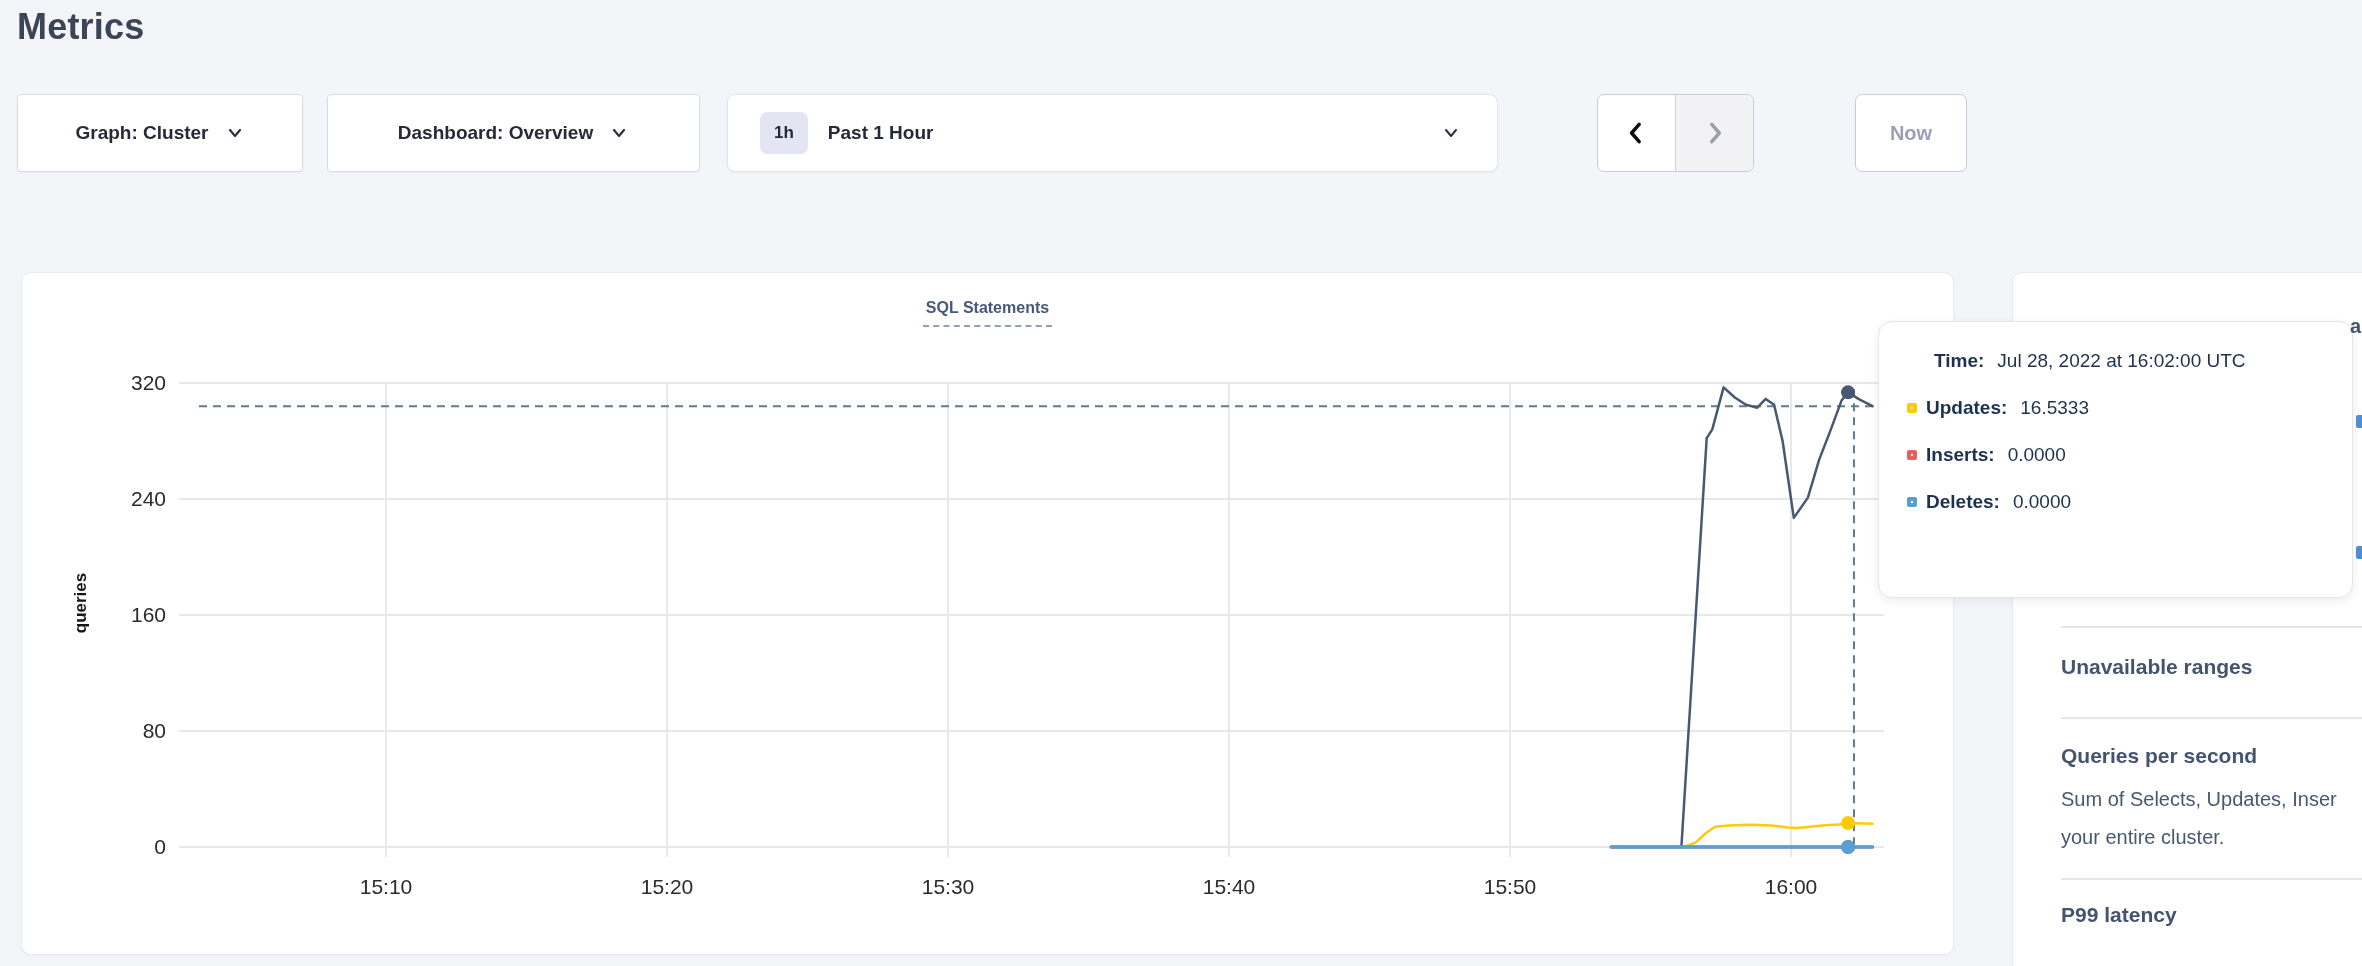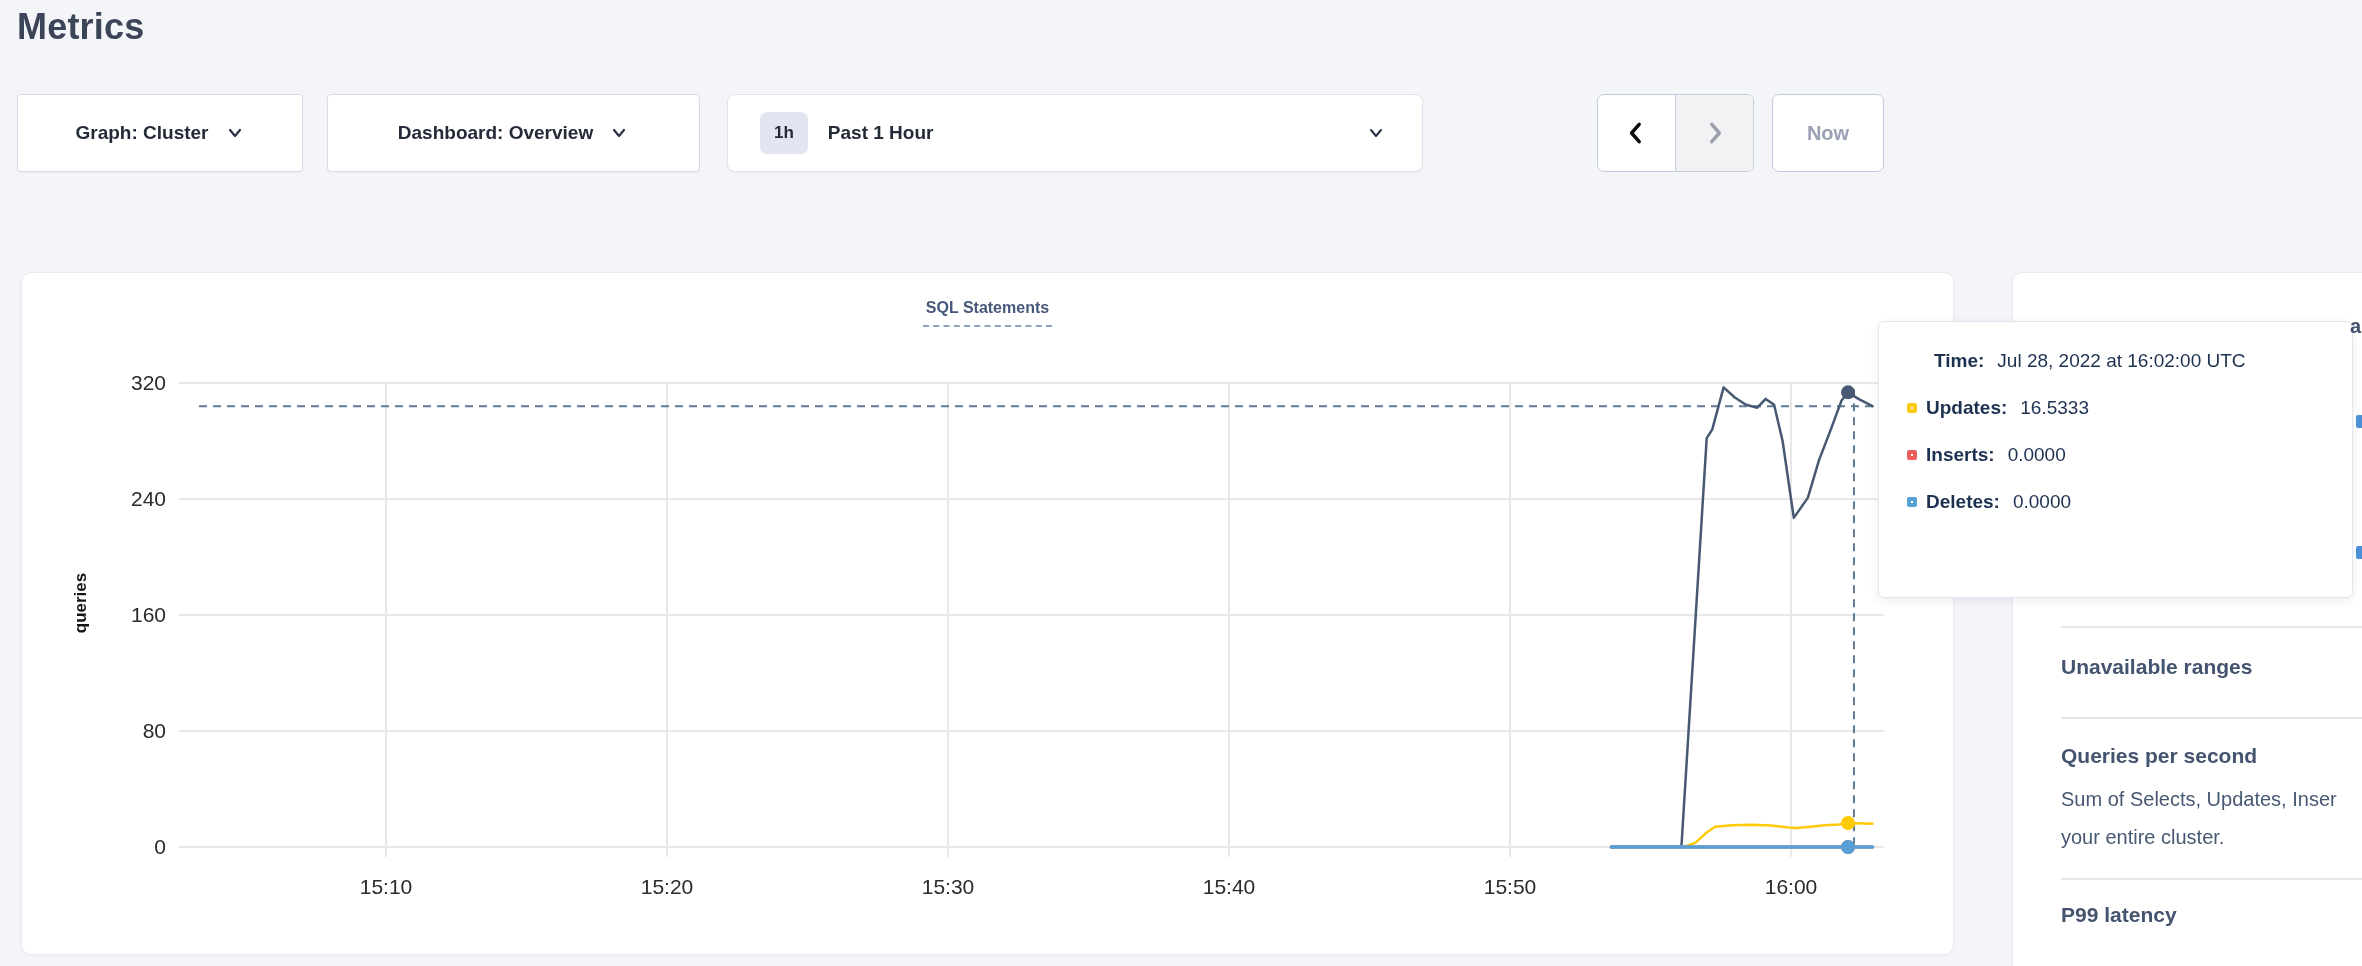--- a/index.html
+++ b/index.html
@@ -15,50 +15,50 @@
     font-size:36px; font-weight:700; color:#3c4558; letter-spacing:.2px;
   }
   
   .ctl { position:absolute; top:94px; height:78px; background:#fff; border-radius:4px;
          display:flex; align-items:center; justify-content:center;
          border:1px solid #d9dce6; box-shadow:0 1px 2px rgba(40,50,80,.05); cursor:pointer; }
   .ctl .lbl { font-size:19px; font-weight:700; color:#242a38; }
   .chev { width:20px; height:20px; margin-left:16px; flex:none; }
   .btn-graph { left:17px; width:286px; }
   .btn-dashboard { left:327px; width:373px; }
-  .time-selector { left:727px; width:696px; justify-content:flex-start; padding:0 36px 0 32px;
+  .time-selector { left:727px; width:771px; justify-content:flex-start; padding:0 36px 0 32px;
                    border:1px solid #e1e4ec; border-radius:8px; }
   .time-badge { background:#e3e6f2; border-radius:7px; padding:11px 14px; font-size:17px;
                 font-weight:700; color:#242a38; }
   .time-label { margin-left:20px; font-size:19px; font-weight:600; color:#242a38; flex:1; }
   .nav-group { position:absolute; left:1597px; top:94px; width:157px; height:78px;
                display:flex; border:1px solid #c5cbdf; border-radius:7px; overflow:hidden;
                background:#fff; }
   .nav-btn { flex:1; display:flex; align-items:center; justify-content:center; cursor:pointer; }
   .nav-btn.next { background:#f2f2f4; border-left:1px solid #c9cede; cursor:default; }
-  .btn-now { position:absolute; left:1772px; top:94px; width:112px; height:78px;
+  .btn-now { position:absolute; left:1855px; top:94px; width:112px; height:78px;
              background:#fff; border:1px solid #c5cbdf; border-radius:7px;
              display:flex; align-items:center; justify-content:center;
              font-size:20px; font-weight:600; color:#9aa1b5; cursor:default; }
   
   .card { position:absolute; background:#fff; border:1px solid #e9ebf2; border-radius:10px;
           box-shadow:0 1px 3px rgba(40,50,80,.04); }
   .chart-card { left:21px; top:272px; width:1933px; height:683px; }
   .sidebar-card { left:2012px; top:272px; width:420px; height:760px; border-radius:10px 0 0 0; }
   
   .chart-title-wrap { position:absolute; left:0; top:26px; width:100%; text-align:center; }
   .chart-title { display:inline-block; font-size:16px; font-weight:700; color:#47587b;
                  padding:0 3px 8px 3px; border-bottom:2px dashed #8fa1bb; cursor:pointer; }
   .y-axis-label { position:absolute; left:-1px; top:313px; width:120px; height:34px;
                   display:flex; align-items:center; justify-content:center;
                   transform:rotate(-90deg); font-size:17px; font-weight:700; color:#141414; }
   #chart-svg { position:absolute; left:0; top:0; }
   
   .tooltip { position:absolute; left:1878px; top:321px; width:475px; height:277px;
-             background:#fff; border:1px solid #e3e6ee; border-radius:6px;
+             background:#fff; border:1px solid #e3e6ee; border-radius:14px;
              box-shadow:0 3px 10px rgba(30,40,70,.08); z-index:50;
              padding:26px 36px 0 28px; font-size:19px; color:#1d3150; }
   .tt-row { display:flex; align-items:center; height:26px; }
   .tt-time { margin-left:27px; margin-bottom:0; }
   .tt-series { margin-top:21px; }
   .tt-series:first-of-type { margin-top:26px; }
   .tt-label { font-weight:700; }
   .tt-value { margin-left:13px; font-weight:400; }
   .tt-square { width:10px; height:10px; border:4px solid #000; border-radius:2px;
                margin-right:9px; flex:none; background:#fff; }

